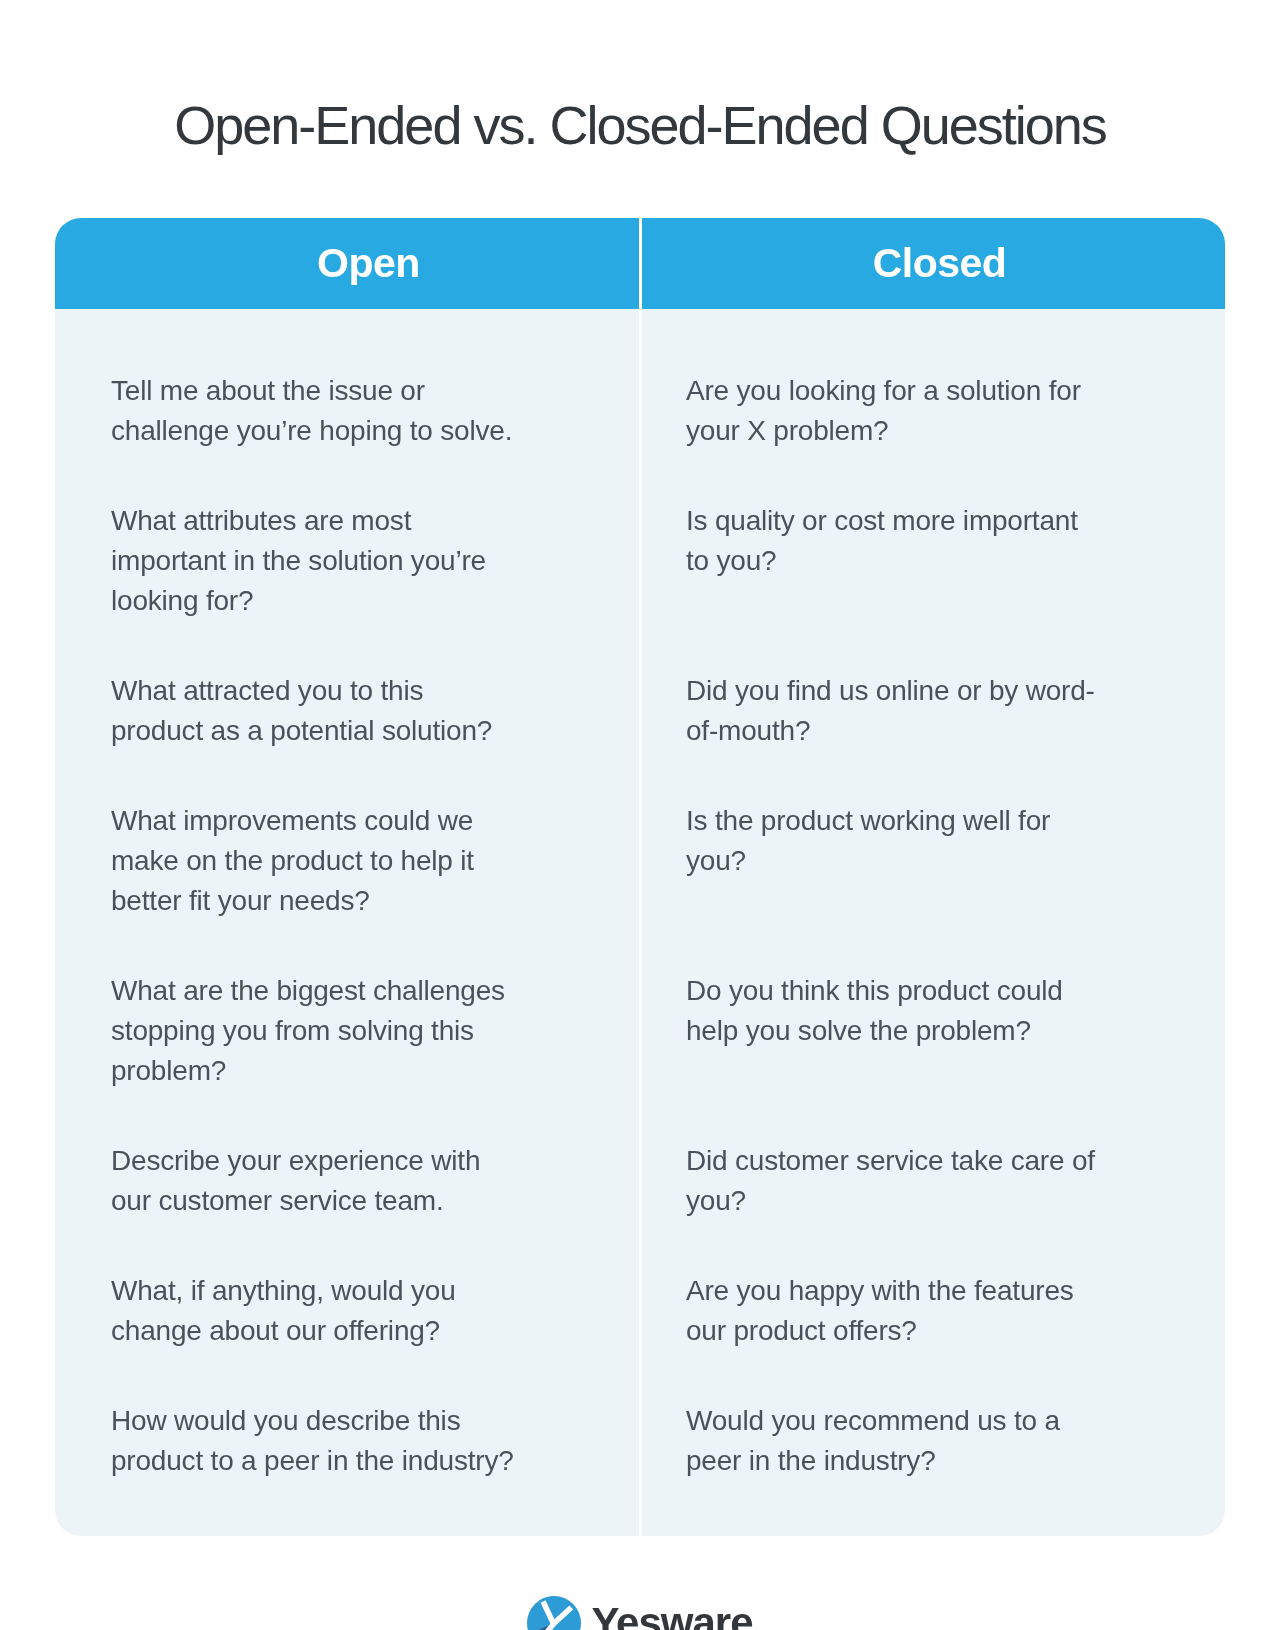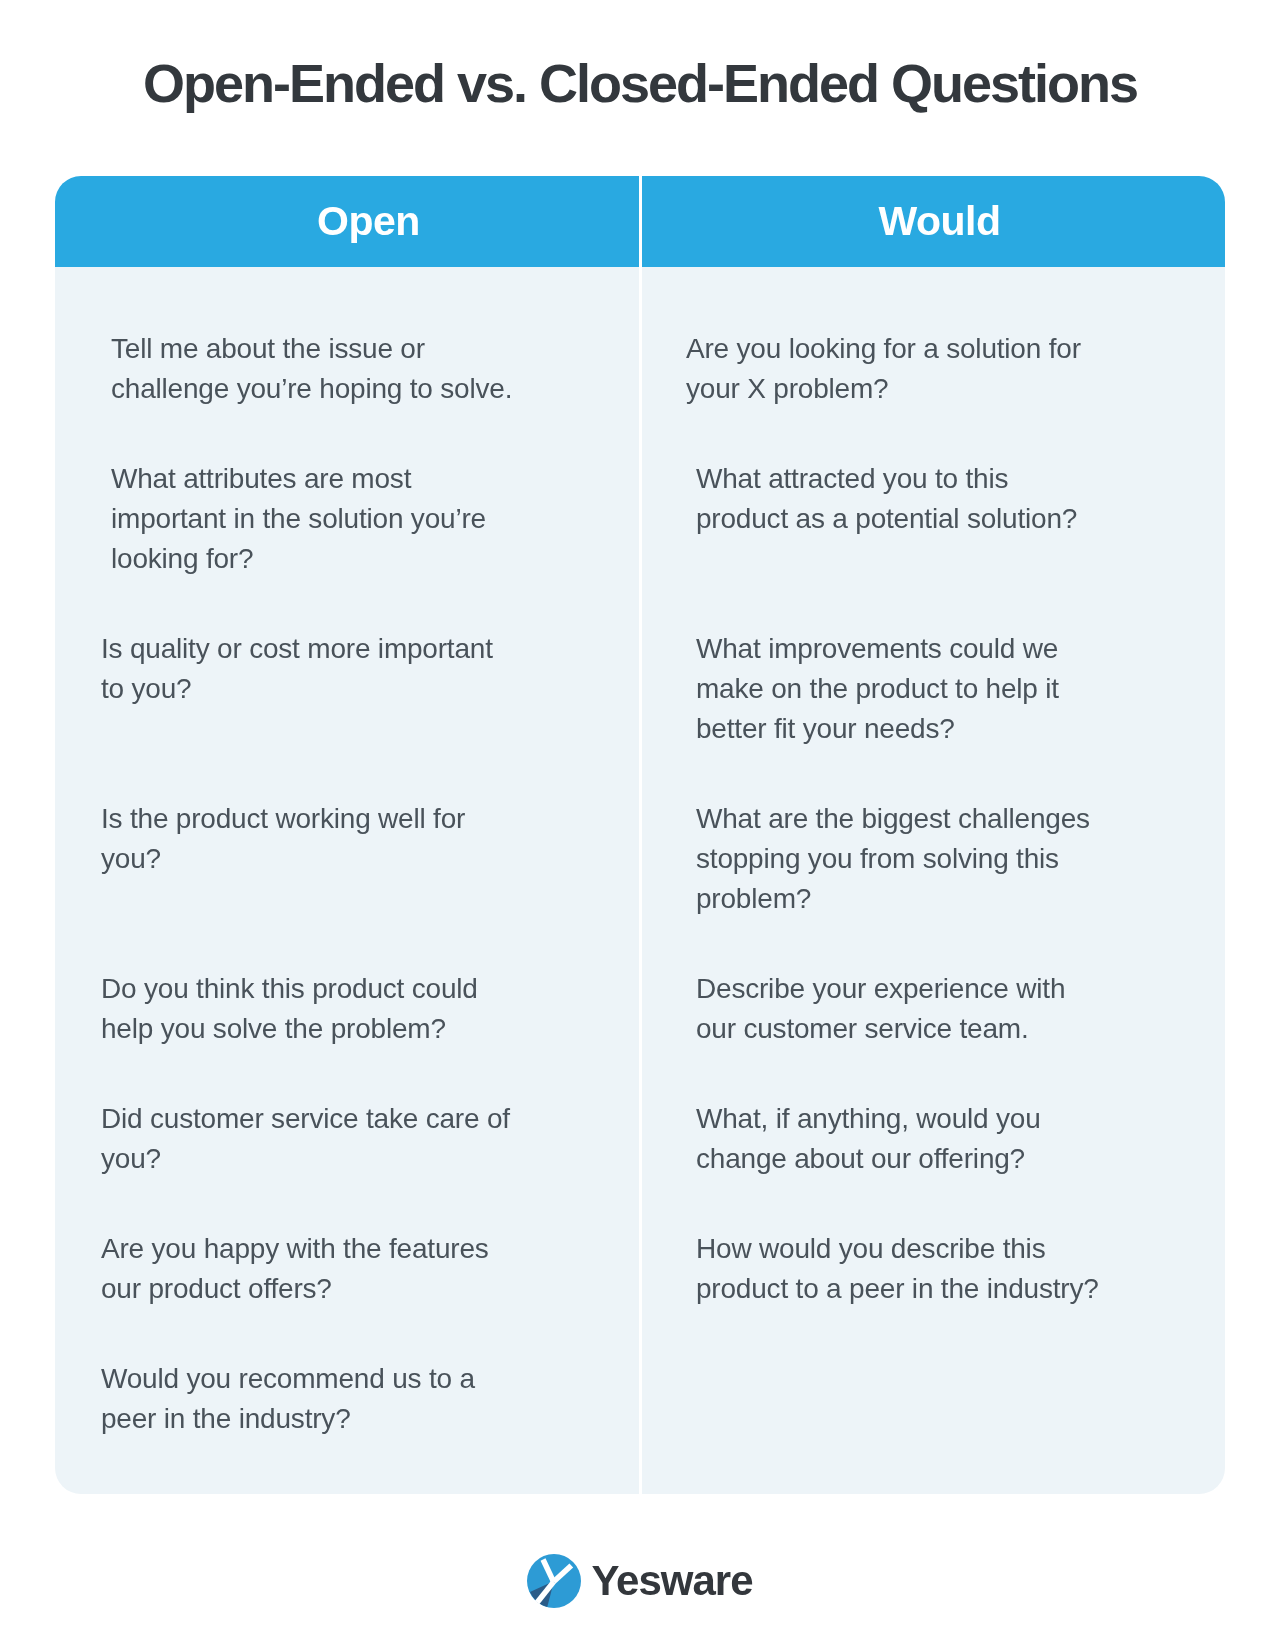--- a/index.html
+++ b/index.html
@@ -9,25 +9,25 @@
     font-family: "Liberation Sans", "DejaVu Sans", sans-serif;
   }
   .page {
     position: relative;
     width: 1280px;
     height: 1630px;
     background: #ffffff;
     overflow: hidden;
   }
   .title {
-    margin: 0;
-    padding-top: 52px;
+    margin: 12px;
+    padding-top: 82px;
     text-align: center;
     font-size: 54px;
-    font-weight: 700;
+    font-weight: 400;
     letter-spacing: -2px;
     color: #33383d;
   }
   .table {
     position: relative;
     width: 1170px;
     margin: 62px auto 0 auto;
     border-radius: 26px;
     overflow: hidden;
   }
@@ -89,36 +89,38 @@
 </head>
 <body>
 
 <div class="page">
 
   <h1 class="title">Open-Ended vs. Closed-Ended Questions</h1>
 
   <div class="table">
     <div class="table-header">
       <div class="hcell">Open</div>
-      <div class="hcell">Would</div>
+      <div class="hcell">Closed</div>
     </div>
     <div class="table-body">
       <div class="qcell open-col">Tell me about the issue or
 challenge you’re hoping to solve.</div>
       <div class="qcell closed-col">Are you looking for a solution for
 your X problem?</div>
 
       <div class="qcell open-col">What attributes are most
 important in the solution you’re
 looking for?</div>
+      <div class="qcell closed-col">Is quality or cost more important
+to you?</div>
+
       <div class="qcell open-col">What attracted you to this
 product as a potential solution?</div>
-
-      <div class="qcell closed-col">Is quality or cost more important
-to you?</div>
+      <div class="qcell closed-col">Did you find us online or by word-
+of-mouth?</div>
 
       <div class="qcell open-col">What improvements could we
 make on the product to help it
 better fit your needs?</div>
       <div class="qcell closed-col">Is the product working well for
 you?</div>
 
       <div class="qcell open-col">What are the biggest challenges
 stopping you from solving this
 problem?</div>

